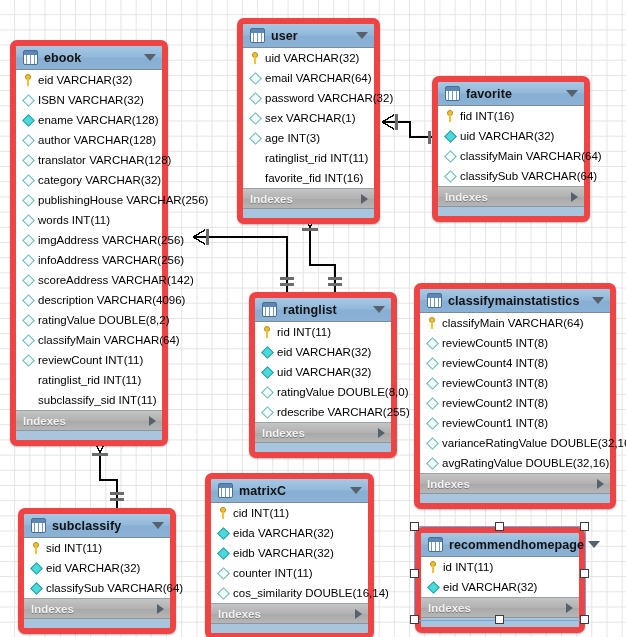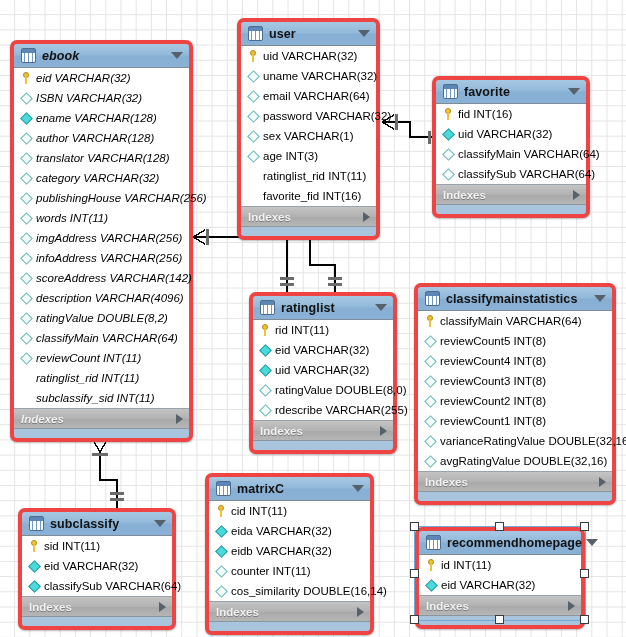--- a/index.html
+++ b/index.html
@@ -15,21 +15,21 @@
   }
   #canvas{position:relative;width:626px;height:637px;}
 
   
   #wires{position:absolute;left:0;top:0;width:626px;height:637px;pointer-events:none;}
 
   
   .tbl{
     position:absolute;
     box-sizing:border-box;
-    border:4px solid #ef4444;
+    border:6px solid #ef4444;
     border-radius:7px;
     background:#a9c4dd;
     box-shadow:0 1px 2px rgba(0,0,0,.28);
   }
   .tbl-hd{
     height:23px;
     display:flex;align-items:center;
     padding:0 6px 0 7px;
     border-radius:6px 6px 0 0;
     background:linear-gradient(to bottom,#a9c9e4 0%,#8fb6d8 50%,#85addx 51%,#87b0d4 100%);
@@ -154,21 +154,21 @@
         <path d="M100,452 L93,440"></path>
           <path d="M100,452 L107,440"></path>
       </g>
       <line x1="92" y1="454" x2="108" y2="454" stroke="#6b6b6b" stroke-width="3"></line>
       <line x1="110" y1="493" x2="124" y2="493" stroke="#6b6b6b" stroke-width="3"></line>
       <line x1="110" y1="499" x2="124" y2="499" stroke="#6b6b6b" stroke-width="3"></line>
     </g>
   </svg>
 
   <div id="tables-root">
-      <div class="tbl" style="left: 10px; top: 40px; width: 183px; font-style: italic;">
+      <div class="tbl" style="left: 10px; top: 40px; width: 158px;">
         <div class="tbl-hd">
           <span class="tbl-ico"></span>
           <span class="tbl-nm">ebook</span>
           <span class="tbl-chev"></span>
         </div>
         <div class="tbl-body">
           <div class="fld">
             <span class="mk">
               <span class="k-key"></span>
             </span>
@@ -282,26 +282,20 @@
           <span class="tbl-ico"></span>
           <span class="tbl-nm">user</span>
           <span class="tbl-chev"></span>
         </div>
         <div class="tbl-body">
           <div class="fld">
             <span class="mk">
               <span class="k-key"></span>
             </span>
             <span class="fld-t">uid VARCHAR(32)</span>
-          </div>
-          <div class="fld">
-            <span class="mk">
-              <span class="k-d hollow"></span>
-            </span>
-            <span class="fld-t">uname VARCHAR(32)</span>
           </div>
           <div class="fld">
             <span class="mk">
               <span class="k-d hollow"></span>
             </span>
             <span class="fld-t">email VARCHAR(64)</span>
           </div>
           <div class="fld">
             <span class="mk">
               <span class="k-d hollow"></span>

